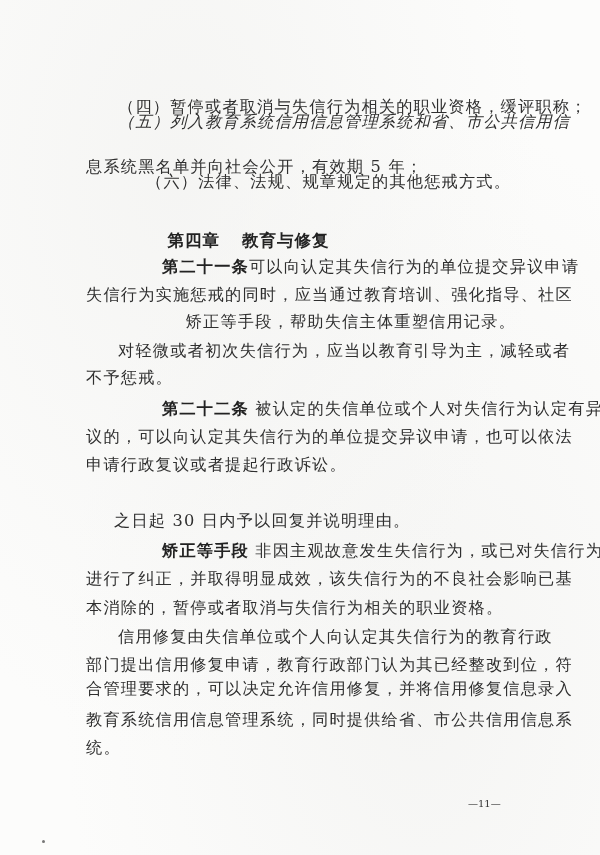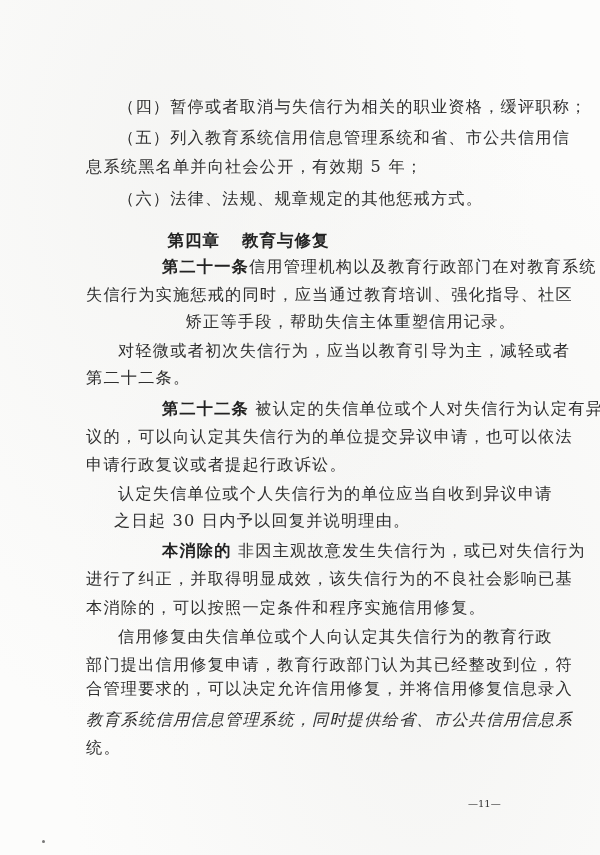--- a/index.html
+++ b/index.html
@@ -71,51 +71,50 @@
       border-radius: 50%;
       background: #777;
     }
   </style>
 </head>
 <body>
 
 <div class="page">
 
   <div class="line indent" style="top:97px;">（四）暂停或者取消与失信行为相关的职业资格，缓评职称；</div>
-  <div class="line indent" style="top:128px;">（五）列入教育系统信用信息管理系统和省、市公共信用信</div>
+  <div class="line indent" style="top:112px;font-style:italic;">（五）列入教育系统信用信息管理系统和省、市公共信用信</div>
   <div class="line" style="top:157px;">息系统黑名单并向社会公开，有效期 5 年；</div>
-  <div class="line indent" style="top:189px;">（六）法律、法规、规章规定的其他惩戒方式。</div>
+  <div class="line indent" style="top:172px;margin-left:28px;">（六）法律、法规、规章规定的其他惩戒方式。</div>
 
   <div class="heading" style="top:231px;">
     <span>第四章</span><span class="gap"></span><span>教育与修复</span>
   </div>
 
   <div class="line indent" style="top:257px;">
-    <span class="article-label">第二十一条</span><span>信用管理机构以及教育行政部门在对教育系统</span>
+    <span class="article-label">第二十一条</span><span>可以向认定其失信行为的单位提交异议申请</span>
   </div>
   <div class="line" style="top:285px;">失信行为实施惩戒的同时，应当通过教育培训、强化指导、社区</div>
   <div class="line" style="top:312px;text-align:right;">矫正等手段，帮助失信主体重塑信用记录。</div>
   <div class="line indent" style="top:341px;">对轻微或者初次失信行为，应当以教育引导为主，减轻或者</div>
-  <div class="line" style="top:368px;">第二十二条。</div>
+  <div class="line" style="top:368px;">不予惩戒。</div>
 
   <div class="line indent" style="top:399px;">
     <span class="article-label">第二十二条</span><span> 被认定的失信单位或个人对失信行为认定有异</span>
   </div>
   <div class="line" style="top:427px;">议的，可以向认定其失信行为的单位提交异议申请，也可以依法</div>
   <div class="line" style="top:455px;">申请行政复议或者提起行政诉讼。</div>
-  <div class="line indent" style="top:484px;">认定失信单位或个人失信行为的单位应当自收到异议申请</div>
   <div class="line" style="top:511px;margin-left:28px;">之日起 30 日内予以回复并说明理由。</div>
 
   <div class="line indent" style="top:541px;">
-    <span class="article-label">本消除的</span><span> 非因主观故意发生失信行为，或已对失信行为</span>
+    <span class="article-label">矫正等手段</span><span> 非因主观故意发生失信行为，或已对失信行为</span>
   </div>
   <div class="line" style="top:569px;">进行了纠正，并取得明显成效，该失信行为的不良社会影响已基</div>
-  <div class="line" style="top:598px;">本消除的，可以按照一定条件和程序实施信用修复。</div>
+  <div class="line" style="top:598px;">本消除的，暂停或者取消与失信行为相关的职业资格。</div>
   <div class="line indent" style="top:627px;">信用修复由失信单位或个人向认定其失信行为的教育行政</div>
   <div class="line" style="top:655px;">部门提出信用修复申请，教育行政部门认为其已经整改到位，符</div>
   <div class="line" style="top:679px;">合管理要求的，可以决定允许信用修复，并将信用修复信息录入</div>
-  <div class="line" style="top:710px;font-style:italic;">教育系统信用信息管理系统，同时提供给省、市公共信用信息系</div>
+  <div class="line" style="top:710px;">教育系统信用信息管理系统，同时提供给省、市公共信用信息系</div>
   <div class="line" style="top:738px;">统。</div>
 
   <div class="page-number">—11—</div>
 
   <div class="speck" style="left:42px; top:840px;"></div>
 </div>
 
 </body></html>

